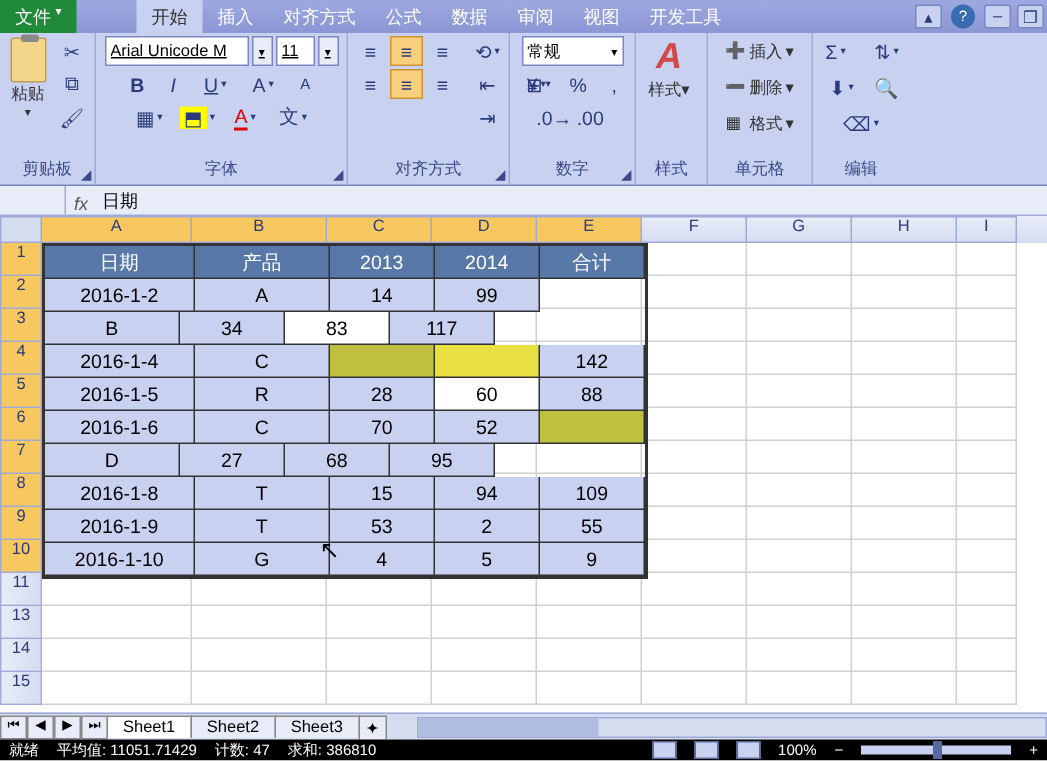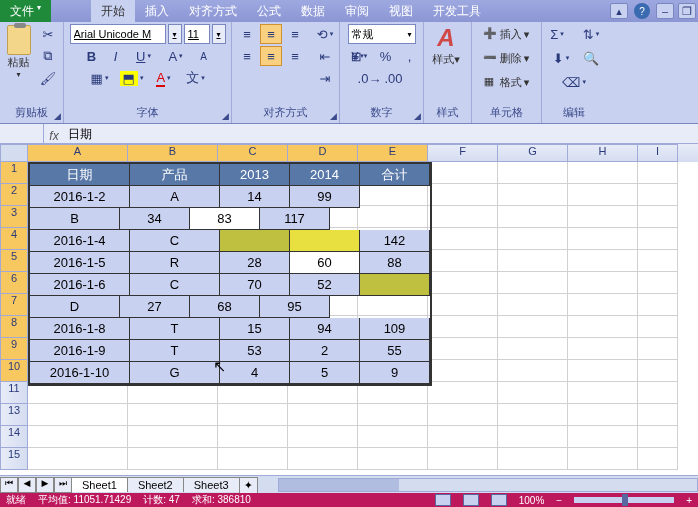--- a/index.html
+++ b/index.html
@@ -85,21 +85,21 @@
 
 .sheetbar { position: absolute; bottom: 14px; left: 0; right: 0; height: 18px; background: #d4dcf0; display: flex; align-items: center; font-size: 11px; border-top: 1px solid #a0aad8; }
 .sheetbar .nav { display: flex; }
 .sheetbar .nav .nb { width: 18px; height: 16px; border: 1px solid #888; background: #e8ecf8; text-align: center; font-size: 9px; }
 .sheetbar .stab { padding: 1px 10px; border: 1px solid #888; border-bottom: none; background: #e8ecf8; margin-left: -1px; text-align: right; }
 .sheetbar .stab.active { background: #fff; font-weight: normal; }
 .sheetbar .scroll { flex: 1; margin-left: 20px; height: 14px; background: #d4dcf0; border: 1px solid #a0aad8; position: relative; }
 .sheetbar .scroll .thumb { position: absolute; left: 0; width: 120px; height: 100%; background: #b0bce0; }
 
 
-.statusbar { position: absolute; bottom: 0; left: 0; right: 0; height: 14px; background: #be185d; color: #fff; font-size: 10px; display: flex; align-items: center; padding: 0 6px; gap: 12px; overflow: hidden; }
+.statusbar { position: absolute; bottom: 0; left: 0; right: 0; height: 14px; background: #000000; color: #fff; font-size: 10px; display: flex; align-items: center; padding: 0 6px; gap: 12px; overflow: hidden; }
 .statusbar .sp { flex: 1; }
 .statusbar .view { width: 16px; height: 12px; background: #c9d1f0; border: 1px solid #5a68a0; }
 .statusbar .zoom { width: 100px; height: 6px; background: #c9d1f0; position: relative; }
 .statusbar .zoom .zt { position: absolute; left: 48px; top: -3px; width: 6px; height: 12px; background: #5a68a0; }
 
 .colA{width:100px}.colB{width:90px}.colC{width:70px}.colD{width:70px}.colE{width:70px}
 .colF{width:70px}.colG{width:70px}.colH{width:70px}.colI{width:40px}
 </style>
 </head>
 <body>

